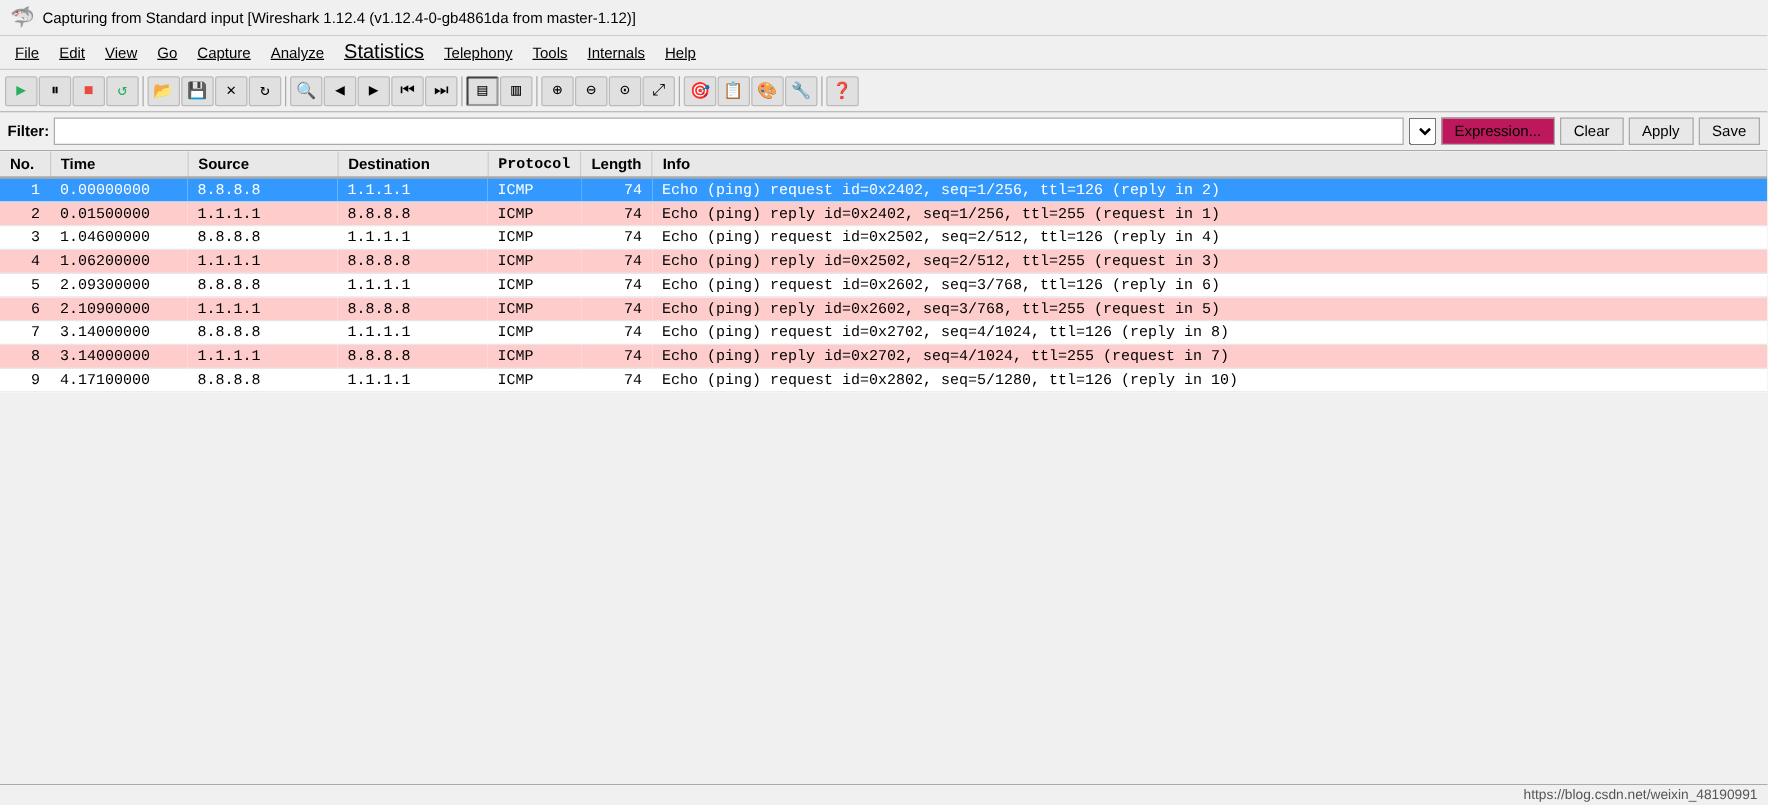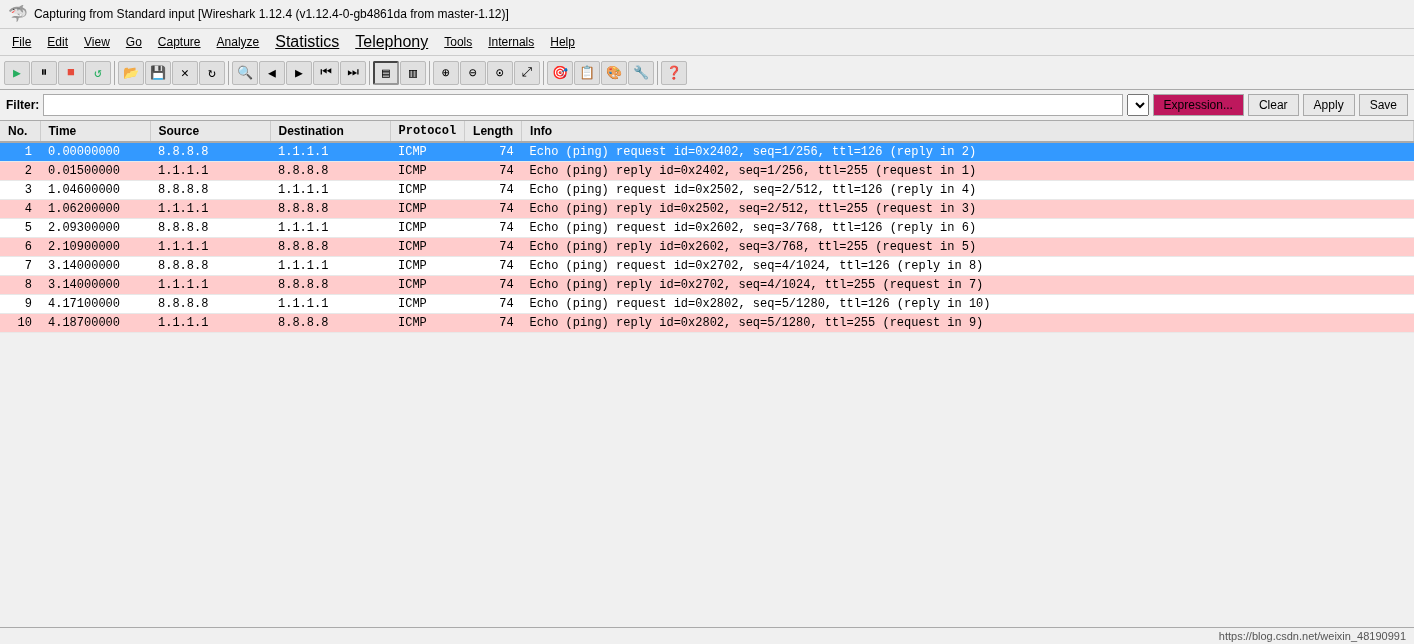--- a/index.html
+++ b/index.html
@@ -126,21 +126,21 @@
 </div>
 
 <div id="menubar" style="font-family: Arial, sans-serif;">
 <div class="menu-item" style="padding: 2px 8px; cursor: pointer; font-size: 12px;">File</div>
     <div class="menu-item" style="padding: 2px 8px; cursor: pointer; font-size: 12px;">Edit</div>
     <div class="menu-item" style="padding: 2px 8px; cursor: pointer; font-size: 12px;">View</div>
     <div class="menu-item" style="padding: 2px 8px; cursor: pointer; font-size: 12px;">Go</div>
     <div class="menu-item" style="padding: 2px 8px; cursor: pointer; font-size: 12px;">Capture</div>
     <div class="menu-item" style="padding: 2px 8px; cursor: pointer; font-size: 12px;">Analyze</div>
     <div class="menu-item" style="padding: 2px 8px; cursor: pointer; font-size: 16px;">Statistics</div>
-    <div class="menu-item" style="padding: 2px 8px; cursor: pointer; font-size: 16px;">Telephony</div>
+    <div class="menu-item" style="padding: 2px 8px; cursor: pointer; font-size: 12px;">Telephony</div>
     <div class="menu-item" style="padding: 2px 8px; cursor: pointer; font-size: 12px;">Tools</div>
     <div class="menu-item" style="padding: 2px 8px; cursor: pointer; font-size: 12px;">Internals</div>
     <div class="menu-item" style="padding: 2px 8px; cursor: pointer; font-size: 12px;">Help</div>
   </div>
 
 <div id="toolbar" style="background:#f0f0f0; display:flex; align-items:center; padding:2px 4px; border-bottom:1px solid #aaa; gap:1px; min-height:34px;">
 <div style="width: 26px; height: 24px; display: flex; align-items: center; justify-content: center; background: rgb(224, 224, 224); border: 1px solid rgb(187, 187, 187); cursor: pointer; font-size: 13px; border-radius: 2px; color: rgb(39, 174, 96);">▶</div>
     <div style="width: 26px; height: 24px; display: flex; align-items: center; justify-content: center; background: rgb(224, 224, 224); border: 1px solid rgb(187, 187, 187); cursor: pointer; font-size: 13px; border-radius: 2px;">⏸</div>
     <div style="width: 26px; height: 24px; display: flex; align-items: center; justify-content: center; background: rgb(224, 224, 224); border: 1px solid rgb(187, 187, 187); cursor: pointer; font-size: 13px; border-radius: 2px; color: rgb(231, 76, 60);">■</div>
     <div style="width: 26px; height: 24px; display: flex; align-items: center; justify-content: center; background: rgb(224, 224, 224); border: 1px solid rgb(187, 187, 187); cursor: pointer; font-size: 13px; border-radius: 2px; color: rgb(39, 174, 96);">↺</div>
@@ -272,28 +272,19 @@
         </tr>
         <tr style="background: white; color: rgb(0, 0, 0); border-bottom: 1px solid rgb(232, 232, 232);">
           <td style="padding: 2px 8px; white-space: nowrap; text-align: right;">9</td>
           <td style="padding: 2px 8px; white-space: nowrap;">4.17100000</td>
           <td style="padding: 2px 8px; white-space: nowrap;">8.8.8.8</td>
           <td style="padding: 2px 8px; white-space: nowrap;">1.1.1.1</td>
           <td style="padding: 2px 8px; white-space: nowrap;">ICMP</td>
           <td style="padding: 2px 8px; white-space: nowrap; text-align: right;">74</td>
           <td style="padding: 2px 8px; white-space: nowrap; margin-top: 36px;">Echo (ping) request   id=0x2802, seq=5/1280, ttl=126 (reply in 10)</td>
         </tr>
-        <tr style="background: rgb(255, 204, 204); color: rgb(0, 0, 0); border-bottom: 1px solid rgb(232, 232, 232);">
-          <td style="padding: 2px 8px; white-space: nowrap; text-align: right;">10</td>
-          <td style="padding: 2px 8px; white-space: nowrap;">4.18700000</td>
-          <td style="padding: 2px 8px; white-space: nowrap;">1.1.1.1</td>
-          <td style="padding: 2px 8px; white-space: nowrap;">8.8.8.8</td>
-          <td style="padding: 2px 8px; white-space: nowrap;">ICMP</td>
-          <td style="padding: 2px 8px; white-space: nowrap; text-align: right;">74</td>
-          <td style="padding: 2px 8px; white-space: nowrap;">Echo (ping) reply     id=0x2802, seq=5/1280, ttl=255 (request in 9)</td>
-        </tr>
       </tbody>
   </table>
 </div>
 
 <div id="statusbar" style="position:fixed; bottom:0; width:1414px; background:#f0f0f0; border-top:1px solid #aaa; padding:2px 8px; font-size:11px; color:#555; display:flex; justify-content:flex-end; font-family:Arial,sans-serif;">
   <span>https://blog.csdn.net/weixin_48190991</span>
 </div>
 
 </body></html>

